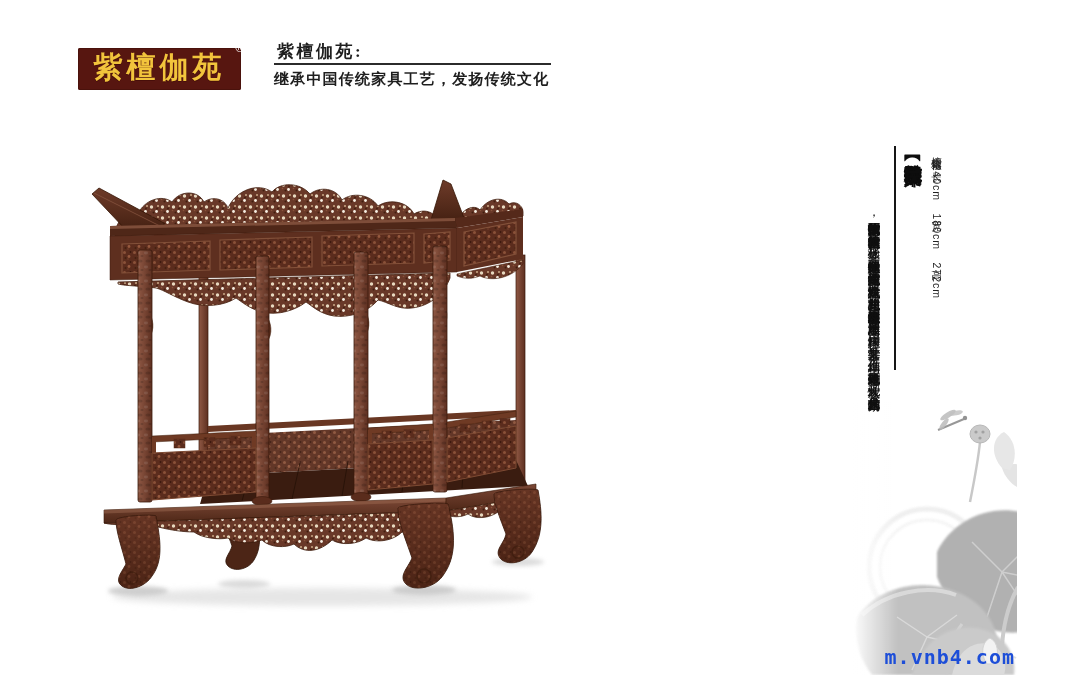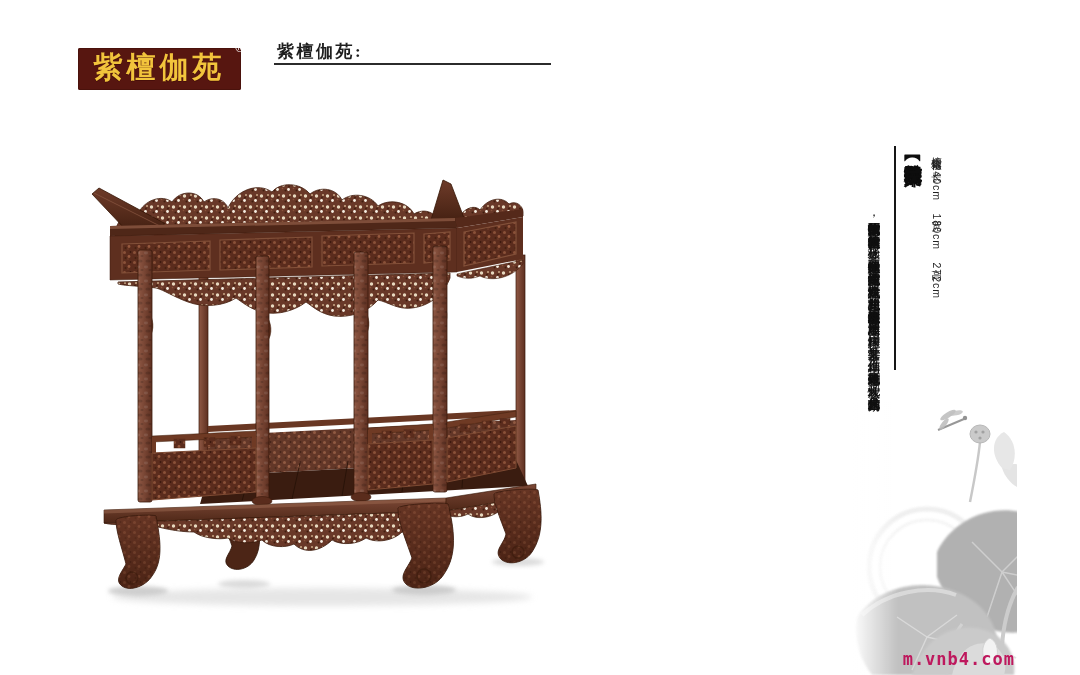--- a/index.html
+++ b/index.html
@@ -28,34 +28,35 @@
         font-size:10.5px;color:#222;letter-spacing:1px;line-height:14px;z-index:2;}
   .title-v{position:absolute;left:901px;top:149px;height:226px;writing-mode:vertical-rl;
         font-size:18px;font-weight:bold;color:#0d0d0d;letter-spacing:.5px;line-height:24px;z-index:2;}
   .divider-v{position:absolute;left:894px;top:146px;width:2px;height:224px;background:#161616;z-index:2;}
   .desc-v{position:absolute;left:748px;top:187px;width:136px;height:356px;writing-mode:vertical-rl;
         font-size:12.5px;line-height:21px;color:#101010;text-indent:26px;z-index:2;}
 
   
   .lotus{position:absolute;left:852px;top:402px;width:228px;height:273px;z-index:0;}
   .site-mark{position:absolute;right:2px;bottom:6px;z-index:3;
-        font-family:"DejaVu Sans Mono","Liberation Mono",monospace;font-size:17px;font-weight:bold;
-        color:#be185d;letter-spacing:1px;padding-left:37px;}
+        font-family:"DejaVu Sans Mono","Liberation Mono",monospace;font-size:20px;font-weight:bold;
+        color:#1d4ed8;letter-spacing:1px;padding-left:37px;}
 </style>
 </head>
 <body>
 
 <div class="page">
 
   <div class="logo">
     <span class="logo-text">紫檀伽苑</span>
     <span class="logo-reg">®</span>
   </div>
   <div class="brand-name">紫檀伽苑:</div>
   <div class="brand-rule"></div>
+  <div class="brand-tagline">继承中国传统家具工艺，发扬传统文化</div>
 
   <svg class="bed-figure" viewBox="0 0 480 455" role="img" aria-label="紫檀雕龙纹带门围子架子床照片">
     <defs>
       <linearGradient id="bg-wood" x1="0" y1="0" x2="1" y2="0">
         <stop offset="0" stop-color="#8f5844"></stop>
           <stop offset="1" stop-color="#5e3021"></stop>
       </linearGradient>
       <linearGradient id="bg-woodv" x1="0" y1="0" x2="0" y2="1">
         <stop offset="0" stop-color="#7c4836"></stop>
           <stop offset="1" stop-color="#4e2717"></stop>

